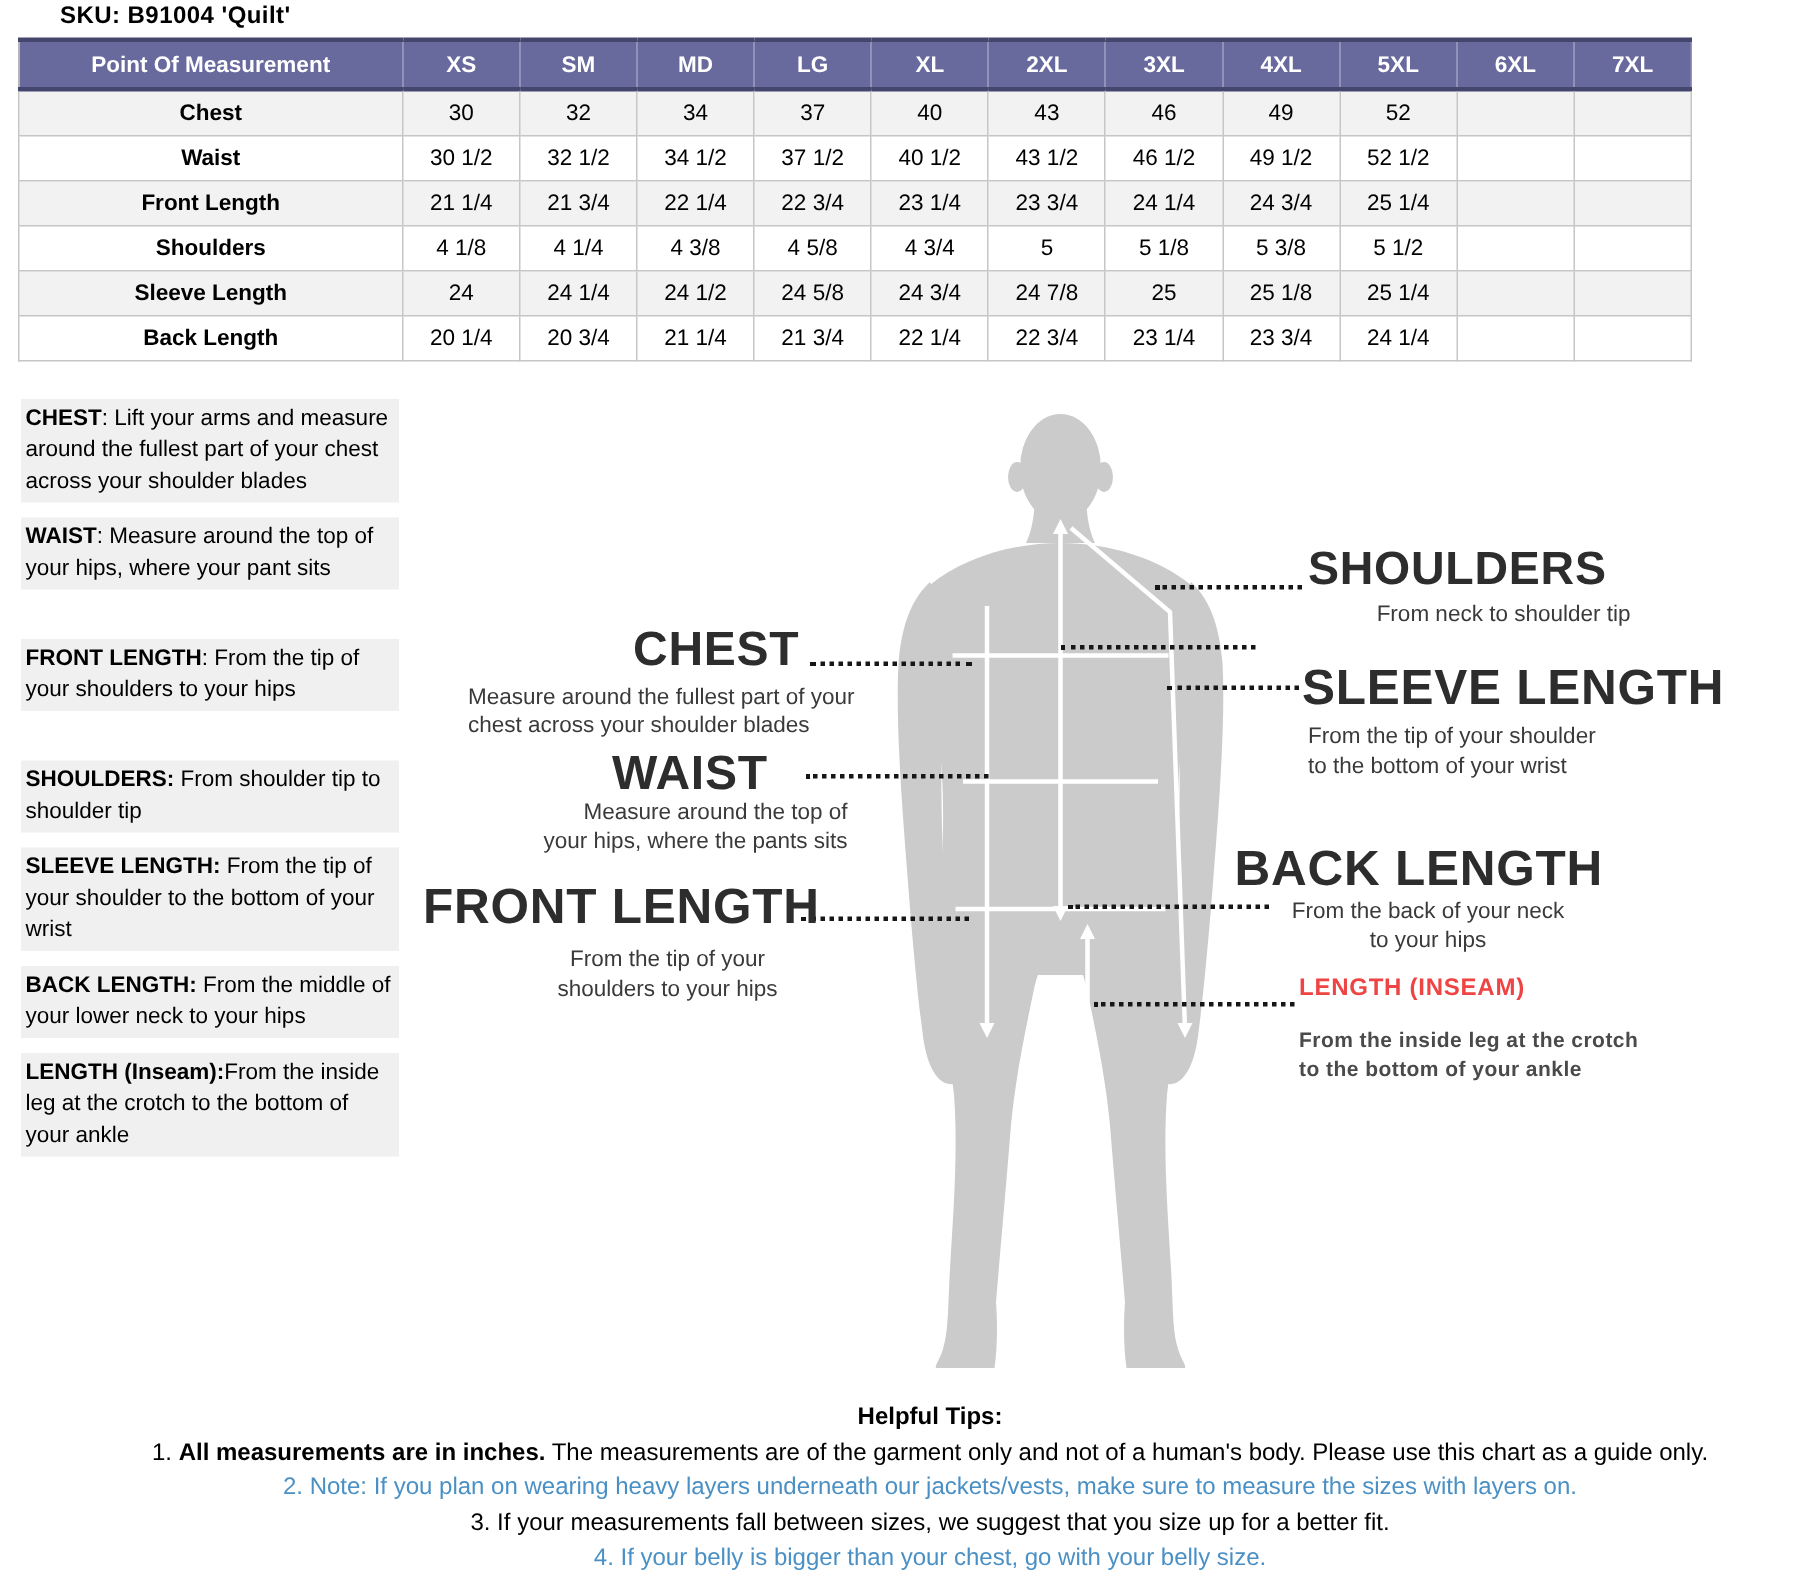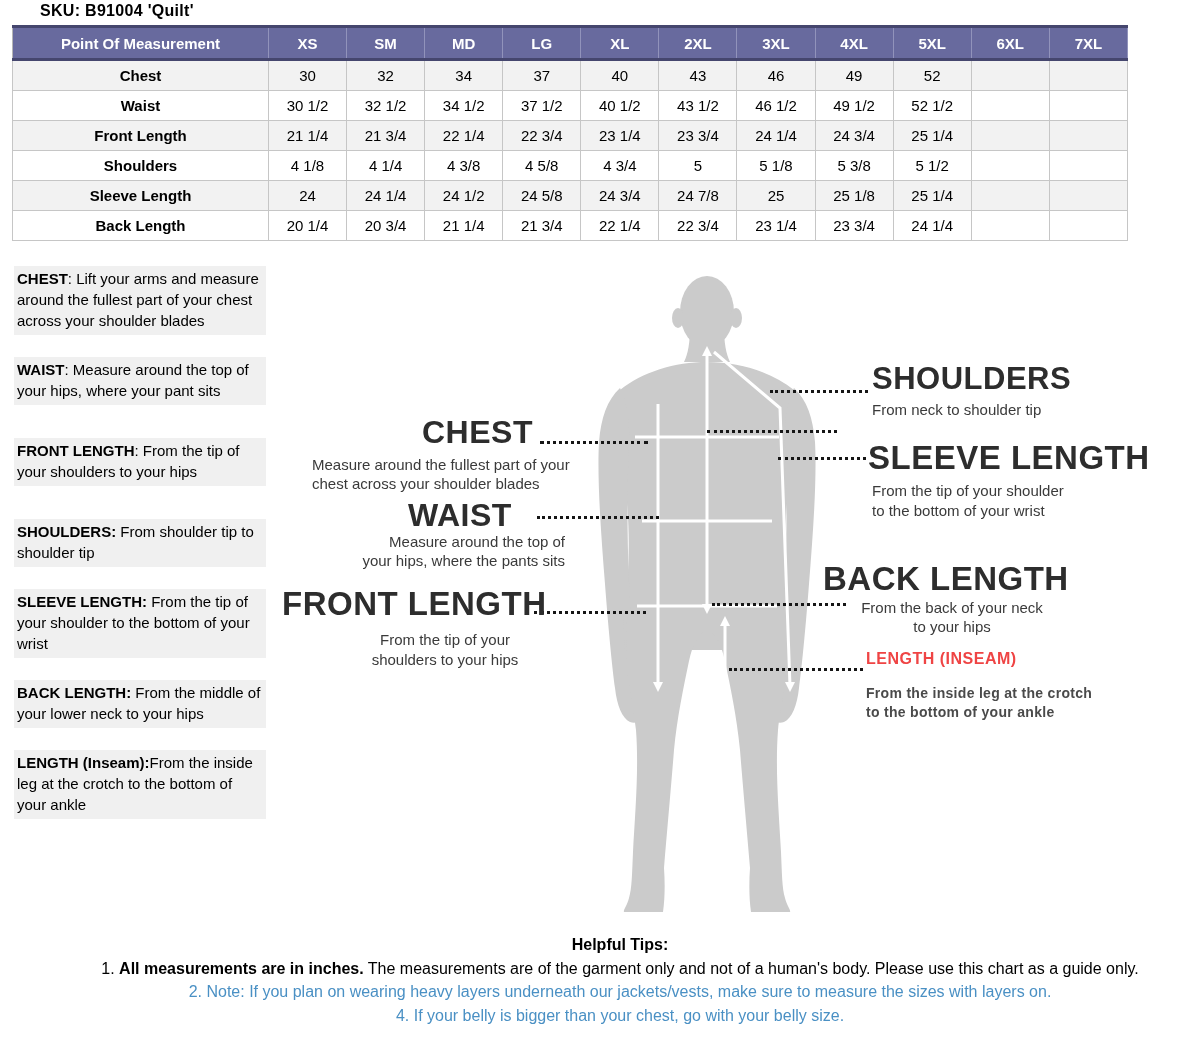--- a/index.html
+++ b/index.html
@@ -31,21 +31,21 @@
   }
   table.size-table tbody th, table.size-table tbody td{
     height:27px;border:1px solid #c6c6c6;text-align:center;padding:1px 2px;color:#000;
   }
   table.size-table tbody th{font-weight:bold;font-size:15px;}
   table.size-table tbody tr:nth-child(odd){background:var(--stripe);}
   table.size-table tbody tr:nth-child(even){background:#fff;}
   
   .desc-col{position:absolute;left:14px;top:266px;width:252px;}
   .desc-box{
-    background:var(--desc-bg);padding:2px 4px 4px 3px;margin-bottom:22px;
+    background:var(--desc-bg);padding:2px 4px 4px 3px;margin-bottom:10px;
     font-size:15px;line-height:21px;color:#000;
   }
   .desc-box:nth-child(2),.desc-box:nth-child(3){margin-bottom:33px;}
   .desc-box b{font-weight:bold;}
   
   .figure{position:absolute;left:557px;top:272px;}
   .sil{fill:var(--silhouette);}
   .mline{stroke:#fff;stroke-width:3;fill:none;}
   .fig-label{position:absolute;font-weight:bold;color:#2d2d2d;letter-spacing:.5px;white-space:nowrap;}
   .fl-chest{left:422px;top:414px;font-size:32px;}
@@ -53,21 +53,21 @@
   .fl-front{left:282px;top:585px;font-size:33px;}
   .fl-shoulders{left:872px;top:361px;font-size:31px;}
   .fl-sleeve{left:868px;top:439px;font-size:33px;}
   .fl-back{left:823px;top:560px;font-size:33px;}
   .fl-inseam{left:866px;top:650px;font-size:16px;color:#ef4444;}
   .fig-sub{position:absolute;font-size:15px;color:#3a3a3a;line-height:19px;}
   .fig-sub span{display:block;}
   .fs-chest{left:312px;top:455px;width:280px;}
   .fs-waist{left:345px;top:532px;width:220px;text-align:right;}
   .fs-front{left:345px;top:630px;width:200px;text-align:center;line-height:20px;}
-  .fs-shoulders{left:872px;top:400px;width:215px;text-align:left;}
+  .fs-shoulders{left:872px;top:400px;width:215px;text-align:right;}
   .fs-sleeve{left:872px;top:481px;width:240px;text-align:left;line-height:20px;}
   .fs-back{left:852px;top:598px;width:200px;text-align:center;}
   .fs-inseam{left:866px;top:684px;width:240px;text-align:left;font-weight:bold;color:#4a4a4a;font-size:14px;letter-spacing:.3px;}
   .leader{position:absolute;height:0;border-top:3px dotted #161616;}
   .ld-chest{left:540px;top:441px;width:108px;}
   .ld-waist{left:537px;top:516px;width:122px;}
   .ld-front{left:534px;top:611px;width:112px;}
   .ld-shoulders{left:770px;top:390px;width:98px;}
   .ld-sleeve-upper{left:707px;top:430px;width:130px;}
   .ld-sleeve{left:778px;top:457px;width:88px;}
@@ -288,17 +288,18 @@
   <div class="fig-sub fs-inseam">
     <span>From the inside leg at the crotch</span>
     <span>to the bottom of your ankle</span>
   </div>
 
   <div class="tips">
     <p class="tips-heading">Helpful Tips:</p>
     <div id="tips-list">
         <p class="tip">1. <b>All measurements are in inches.</b> The measurements are of the garment only and not of a human's body. Please use this chart as a guide only.</p>
         <p class="tip blue">2. Note: If you plan on wearing heavy layers underneath our jackets/vests, make sure to measure the sizes with layers on.</p>
+        <p class="tip">3. If your measurements fall between sizes, we suggest that you size up for a better fit.</p>
         <p class="tip blue">4. If your belly is bigger than your chest, go with your belly size.</p>
       </div>
   </div>
 
 </div>
 
 </body></html>

